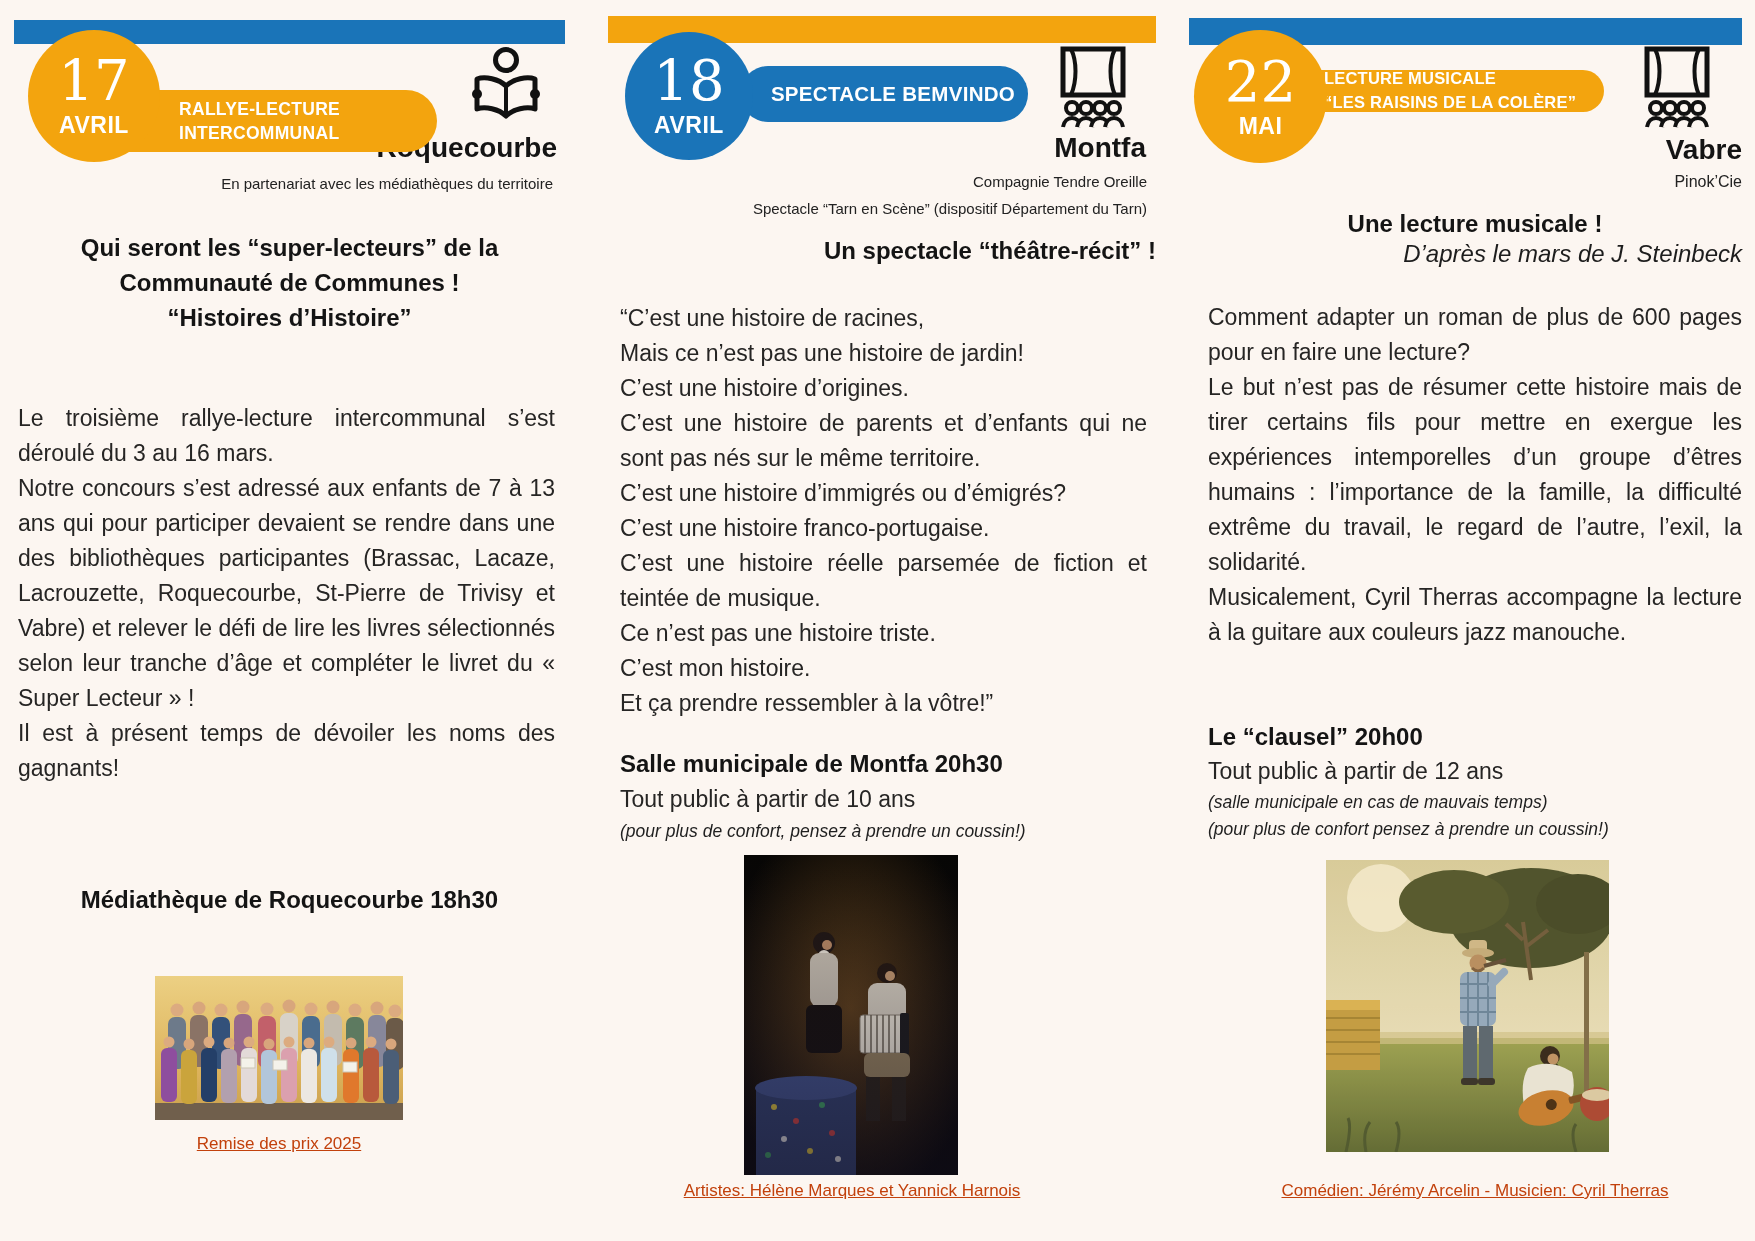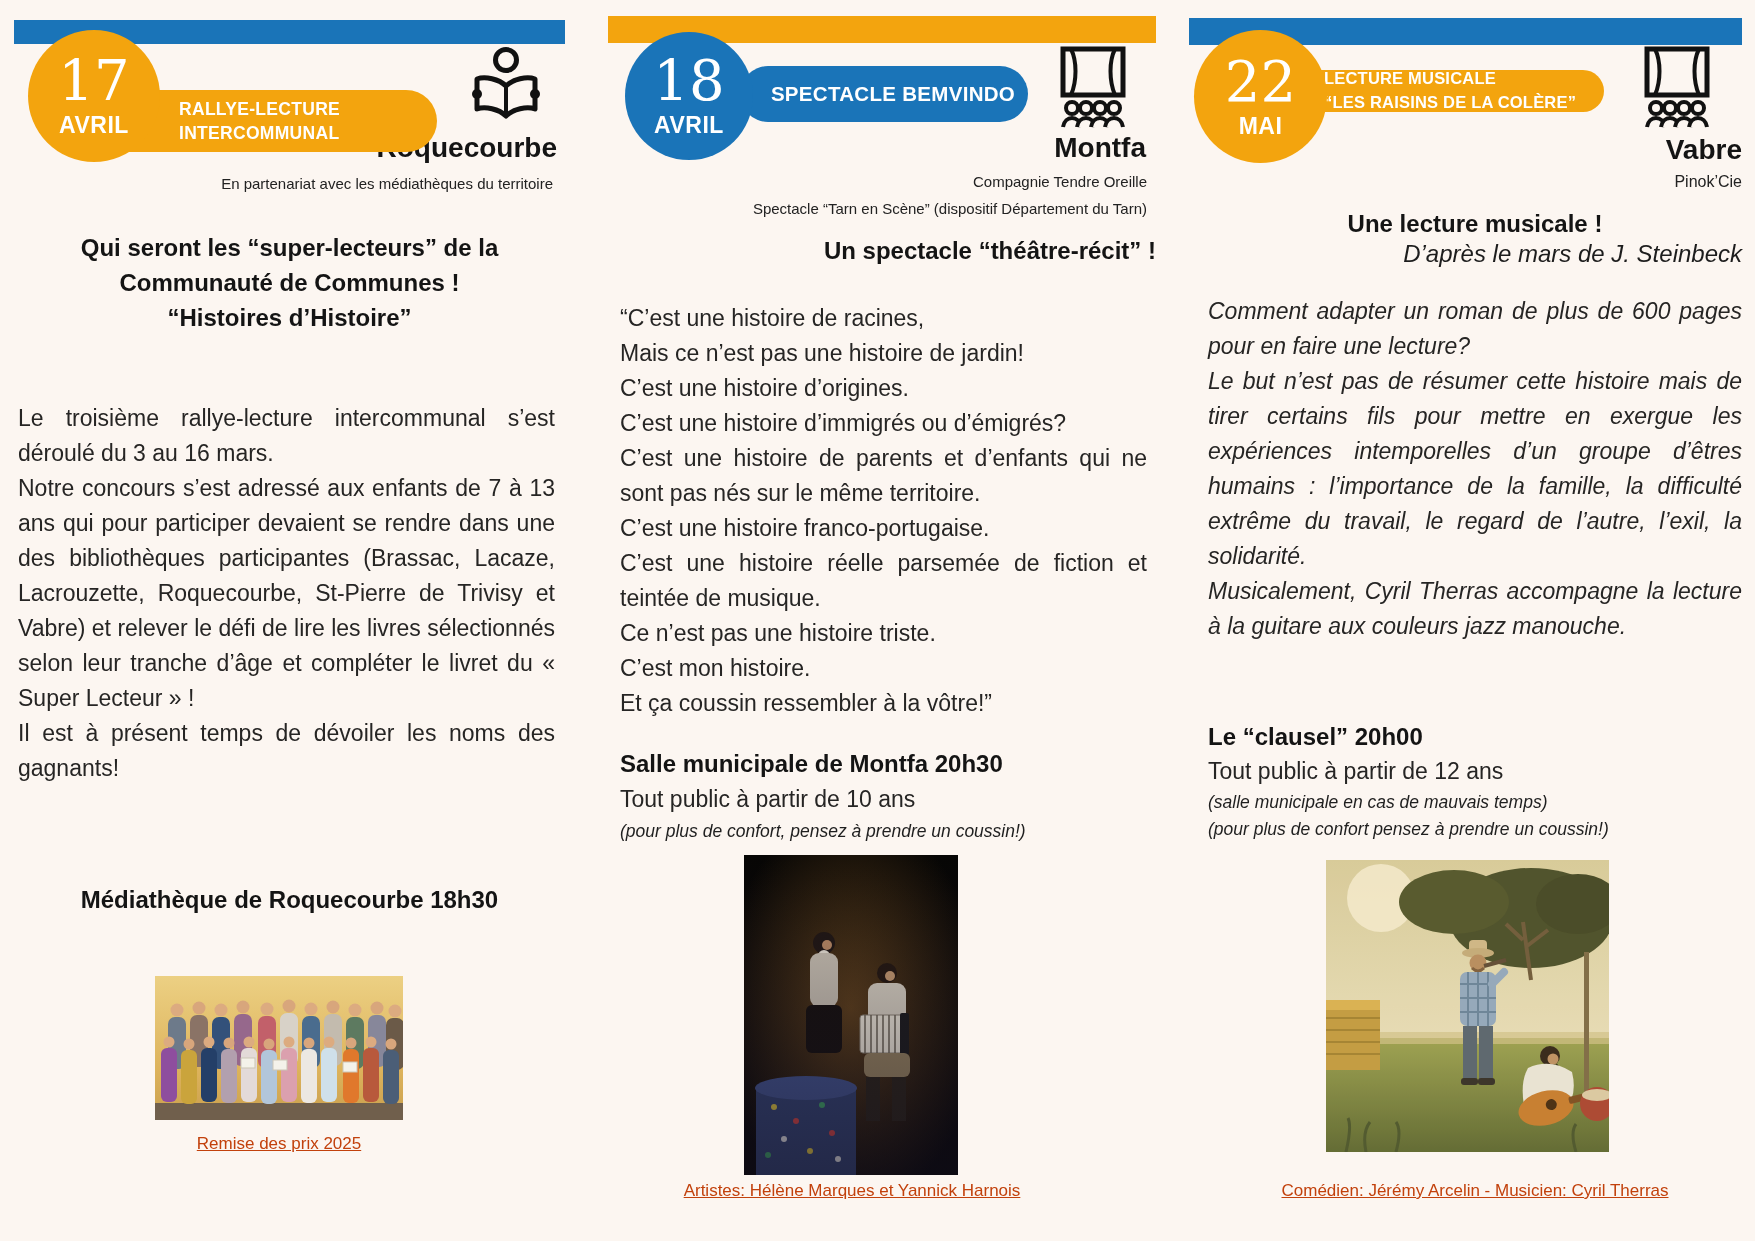--- a/index.html
+++ b/index.html
@@ -60,21 +60,21 @@
   .headline{position:absolute;left:0;right:0;text-align:center;font-weight:bold;
     font-size:24px;line-height:35px;color:#141414;}
   .col1 .headline{top:230px;}
   .col2 .headline{top:233px;text-align:right;}
   .col3 .headline{top:206px;left:19px;}
   .subheadline{position:absolute;right:0;top:240px;font-style:italic;font-size:24px;color:#1d1d1d;}
 
   .body{position:absolute;font-size:23px;line-height:35px;text-align:justify;color:var(--body);}
   .col1 .body{left:4px;width:537px;top:401px;}
   .col2 .body{left:12px;width:527px;top:301px;}
-  .col3 .body{left:19px;width:534px;top:294px;font-style:italic;}
+  .col3 .body{left:19px;width:534px;top:300px;}
   .body p{margin:0;}
 
   .venue{position:absolute;font-weight:bold;font-size:24px;color:#141414;}
   .col1 .venue{left:0;right:0;text-align:center;top:886px;}
   .col2 .venue{left:12px;top:750px;}
   .col3 .venue{left:19px;top:723px;}
 
   .audience{position:absolute;font-size:23px;color:var(--body);}
   .col2 .audience{left:12px;top:786px;}
   .col3 .audience{left:19px;top:758px;}
@@ -232,27 +232,27 @@
       <div>Compagnie Tendre Oreille</div>
       <div>Spectacle “Tarn en Scène” (dispositif Département du Tarn)</div>
     </div>
     <div class="headline">
       <div>Un spectacle “théâtre-récit” !</div>
     </div>
     <div class="body">
       <p>“C’est une histoire de racines,</p>
       <p>Mais ce n’est pas une histoire de jardin!</p>
       <p>C’est une histoire d’origines.</p>
+      <p>C’est une histoire de parents et d’enfants qui ne sont pas nés sur le même territoire.</p>
       <p>C’est une histoire d’immigrés ou d’émigrés?</p>
-      <p>C’est une histoire de parents et d’enfants qui ne sont pas nés sur le même territoire.</p>
       <p>C’est une histoire franco-portugaise.</p>
       <p>C’est une histoire réelle parsemée de fiction et teintée de musique.</p>
       <p>Ce n’est pas une histoire triste.</p>
       <p>C’est mon histoire.</p>
-      <p>Et ça coussin ressembler à la vôtre!”</p>
+      <p>Et ça prendre ressembler à la vôtre!”</p>
     </div>
     <div class="venue">Salle municipale de Montfa 20h30</div>
     <div class="audience">Tout public à partir de 10 ans</div>
     <div class="note note-1">(pour plus de confort, pensez à prendre un coussin!)</div>
     <div class="photo">
       <svg viewBox="0 0 214 320" preserveAspectRatio="none">
         <defs>
           <radialGradient id="p2g" cx=".5" cy=".48" r=".62">
             <stop offset="0" stop-color="#7a5220" stop-opacity=".75"></stop>
             <stop offset="1" stop-color="#7a5220" stop-opacity="0"></stop>

